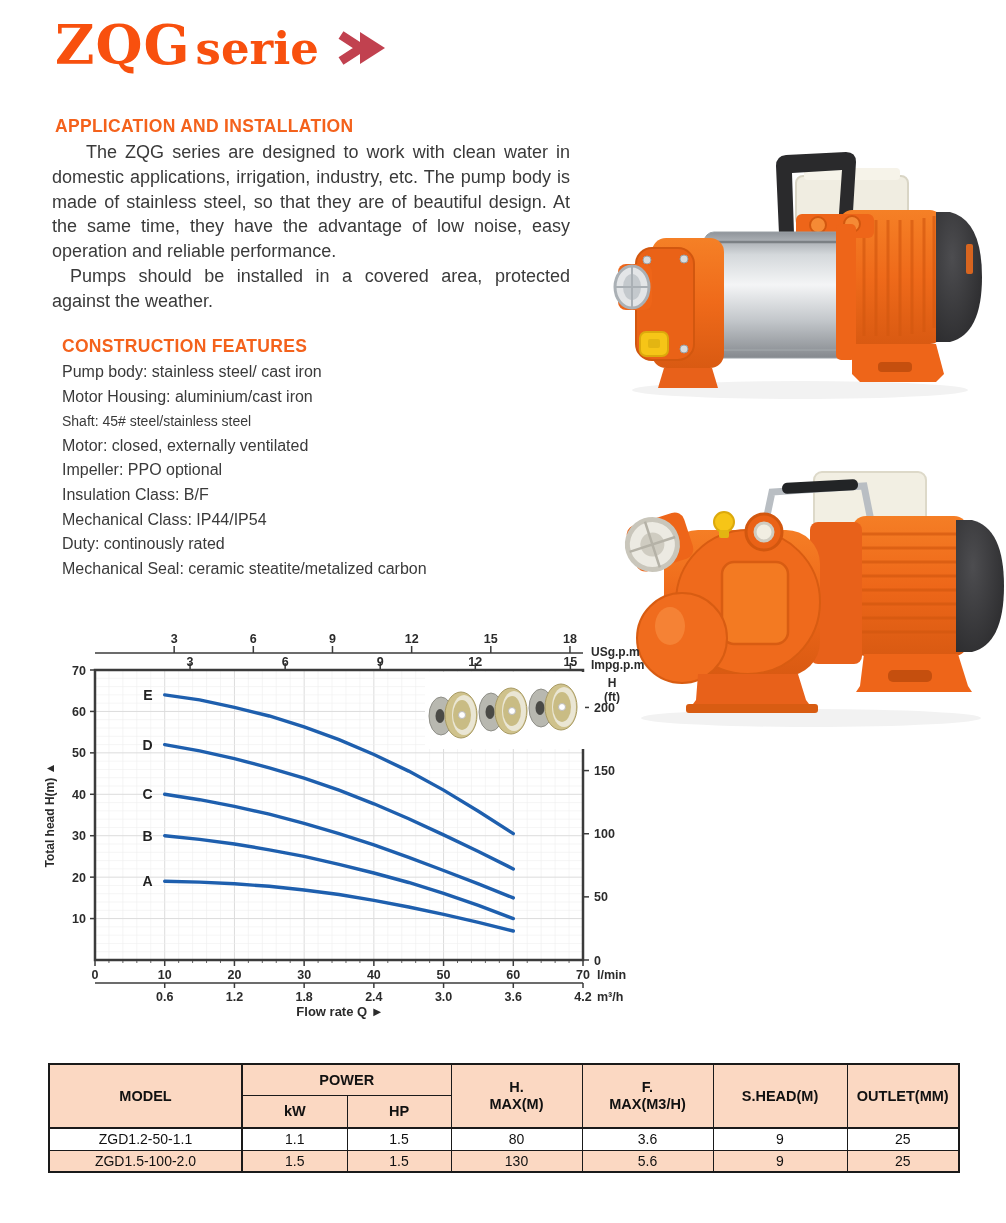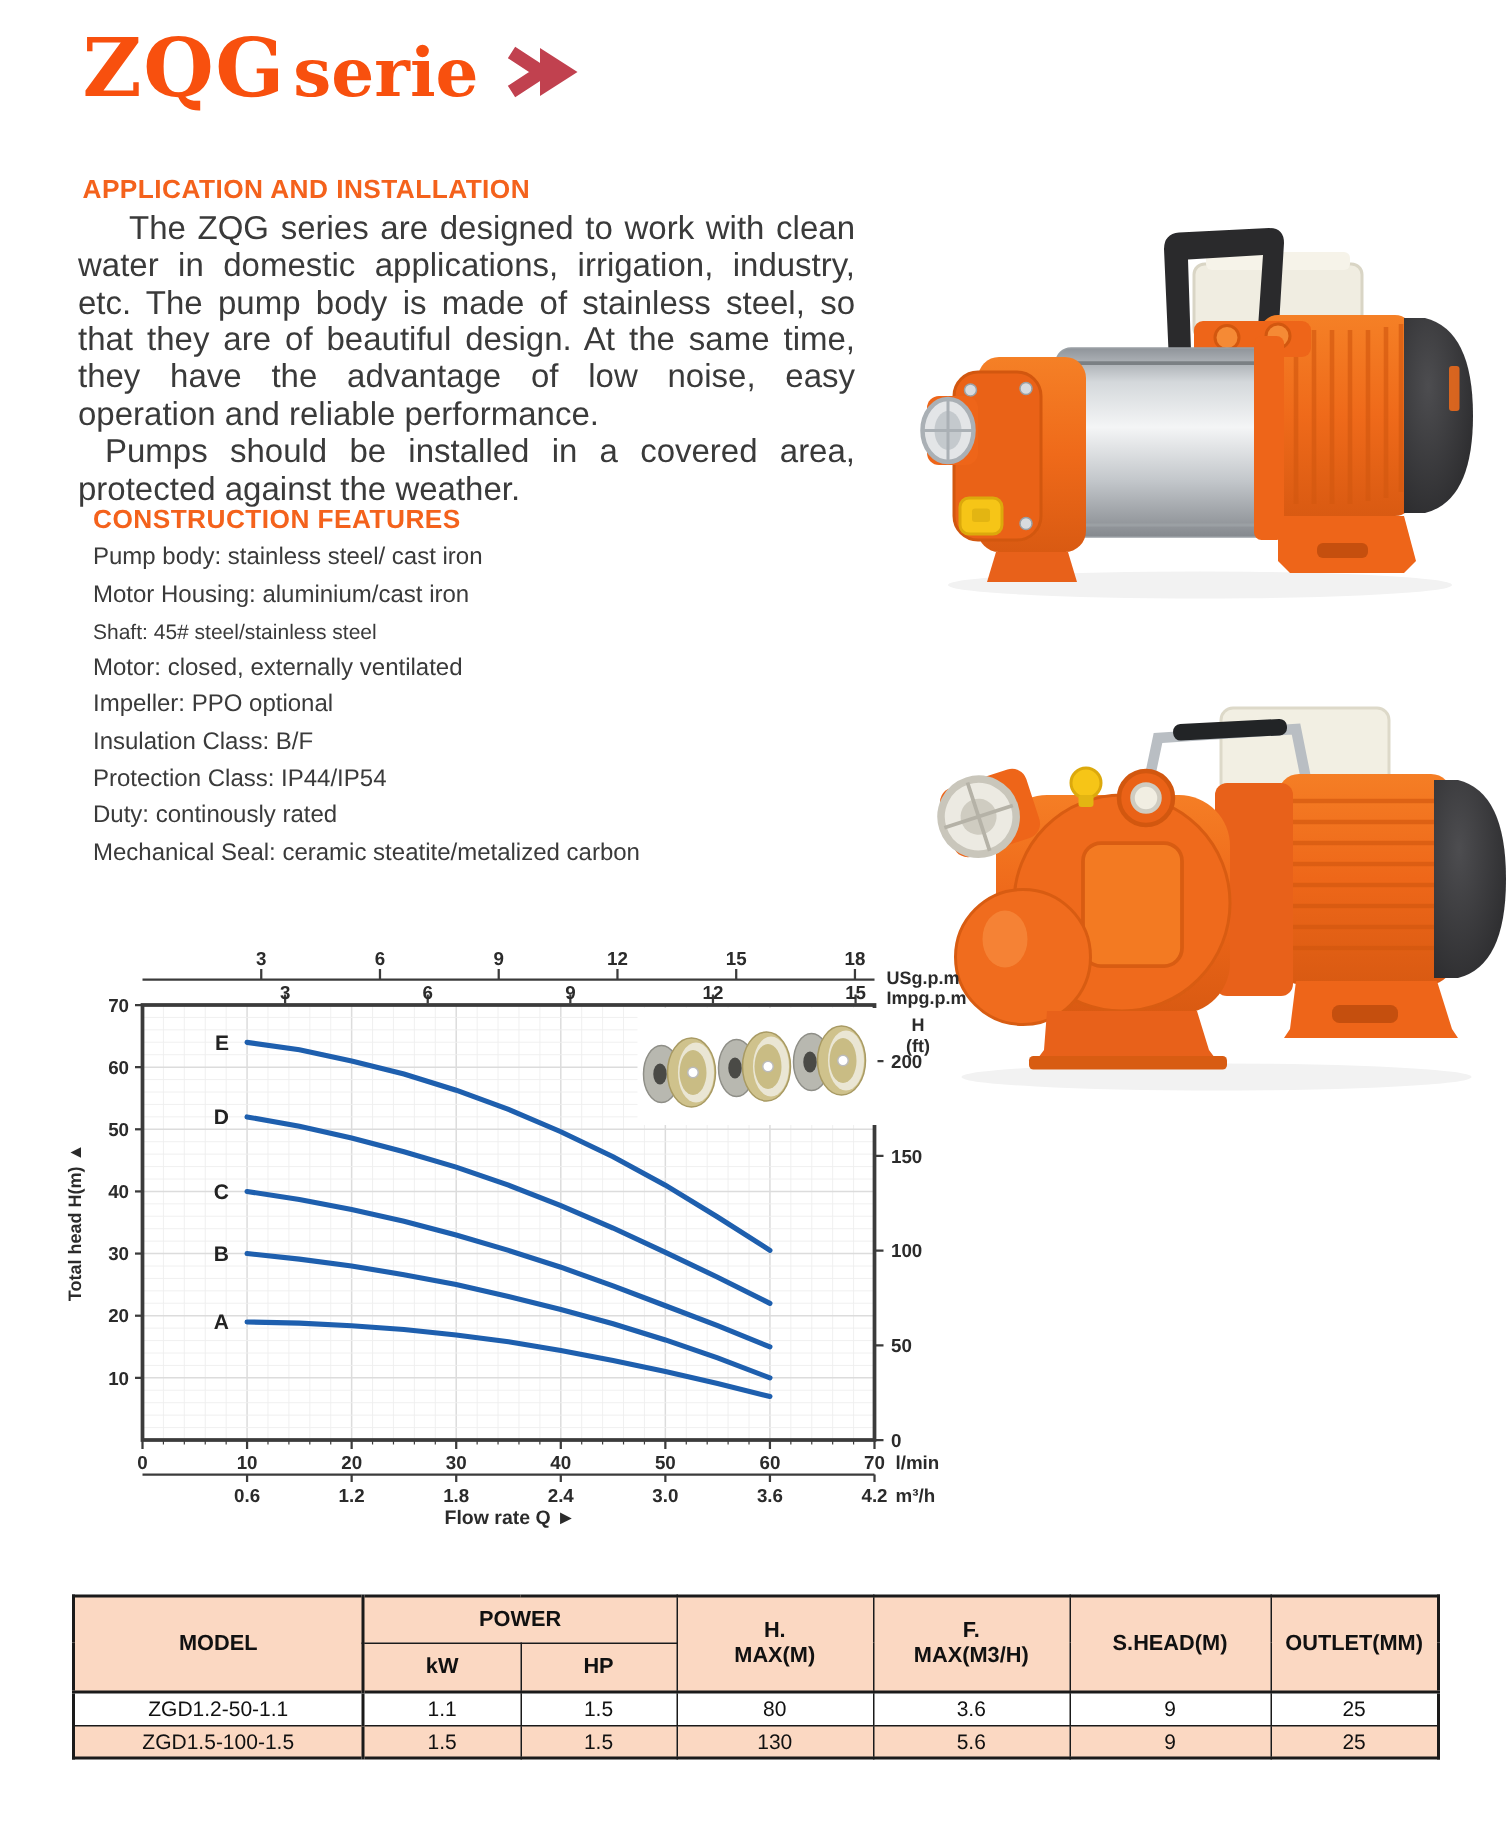--- a/index.html
+++ b/index.html
@@ -14,21 +14,21 @@
   .title-sub{font-family:"DejaVu Serif",serif;font-weight:bold;color:var(--title);
              font-size:45px;margin-left:5px;line-height:1;}
   .title-arrow{margin-left:16px;color:var(--arrowRed);position:relative;top:4px;}
 
   
   .sec-head{font-size:17.5px;font-weight:bold;color:var(--accent);letter-spacing:.3px;margin:0;}
   #app-head{left:55px;top:116px;}
   #con-head{left:62px;top:336px;}
 
   
-  #app-text{left:52px;top:140px;width:518px;font-size:22px;line-height:24.8px;
+  #app-text{left:52px;top:140px;width:518px;font-size:18px;line-height:24.8px;
             text-align:justify;color:#3a3a3a;}
   #app-text p{margin:0;}
   #app-text p.p1{text-indent:34px;}
   #app-text p.p2{text-indent:18px;}
 
   
   #con-list{left:62px;top:360px;font-size:16px;line-height:24.6px;color:#3a3a3a;}
   #con-list .item.large{font-size:14px;}
 
   
@@ -76,21 +76,21 @@
   </div>
 
   <h2 class="abs sec-head" id="con-head">CONSTRUCTION FEATURES</h2>
   <div class="abs" id="con-list">
       <div class="item">Pump body: stainless steel/ cast iron</div>
       <div class="item">Motor Housing: aluminium/cast iron</div>
       <div class="item large">Shaft: 45# steel/stainless steel</div>
       <div class="item">Motor: closed, externally ventilated</div>
       <div class="item">Impeller: PPO optional</div>
       <div class="item">Insulation Class: B/F</div>
-      <div class="item">Protection Class: IP44/IP54</div>
+      <div class="item">Mechanical Class: IP44/IP54</div>
       <div class="item">Duty: continously rated</div>
       <div class="item">Mechanical Seal: ceramic steatite/metalized carbon</div>
     </div>
 
   <div class="abs" id="pump1">
     <svg width="400" height="285" viewBox="0 0 400 285">
       <defs>
         <linearGradient id="steel1" x1="0" y1="0" x2="0" y2="1">
           <stop offset="0" stop-color="#8f949a"></stop>
             <stop offset="0.18" stop-color="#d4d8db"></stop>
@@ -442,21 +442,21 @@
         <tr>
           <td class="model-col">ZGD1.2-50-1.1</td>
           <td>1.1</td>
           <td>1.5</td>
           <td>80</td>
           <td>3.6</td>
           <td>9</td>
           <td>25</td>
         </tr>
         <tr class="alt">
-          <td class="model-col">ZGD1.5-100-1.5</td>
+          <td class="model-col">ZGD1.5-100-2.0</td>
           <td>1.5</td>
           <td>1.5</td>
           <td>130</td>
           <td>5.6</td>
           <td>9</td>
           <td>25</td>
         </tr>
       </tbody>
   </table>
 

